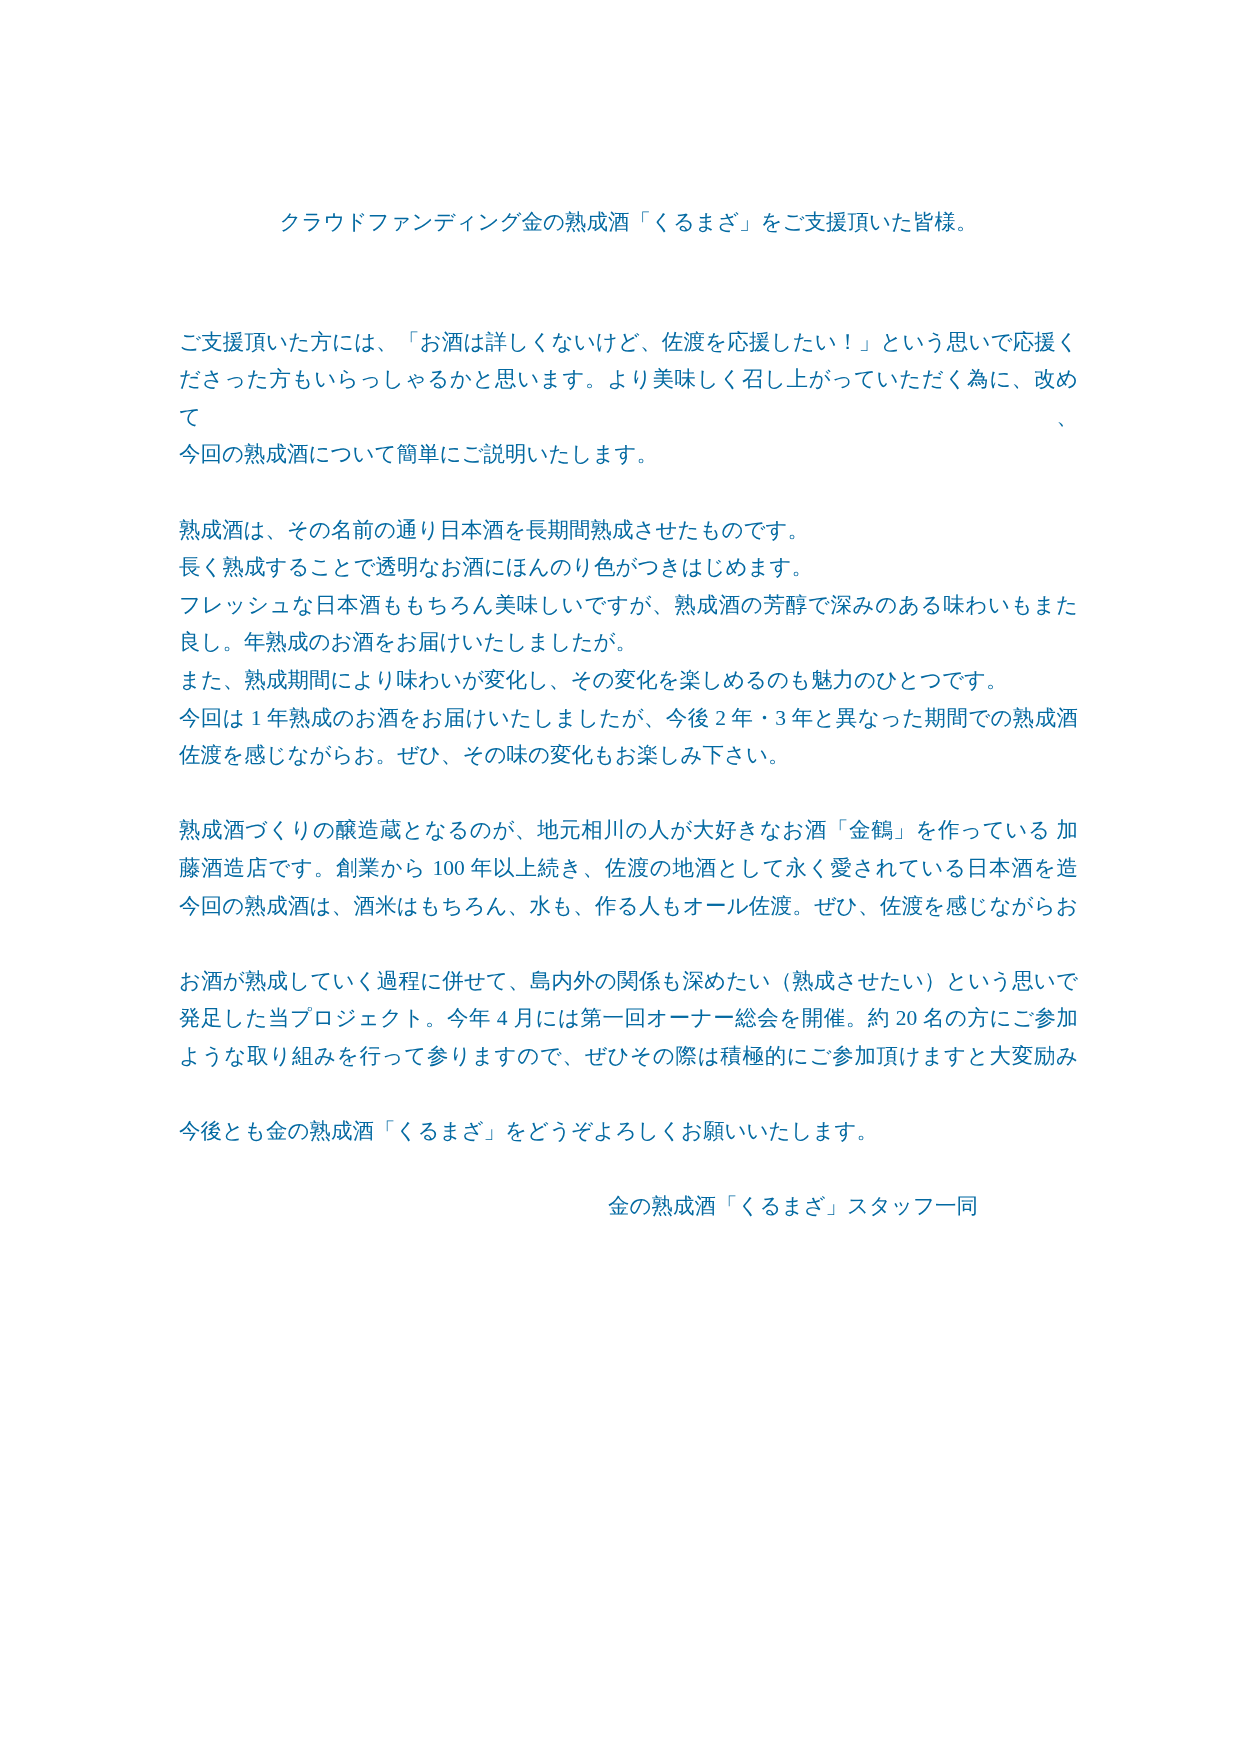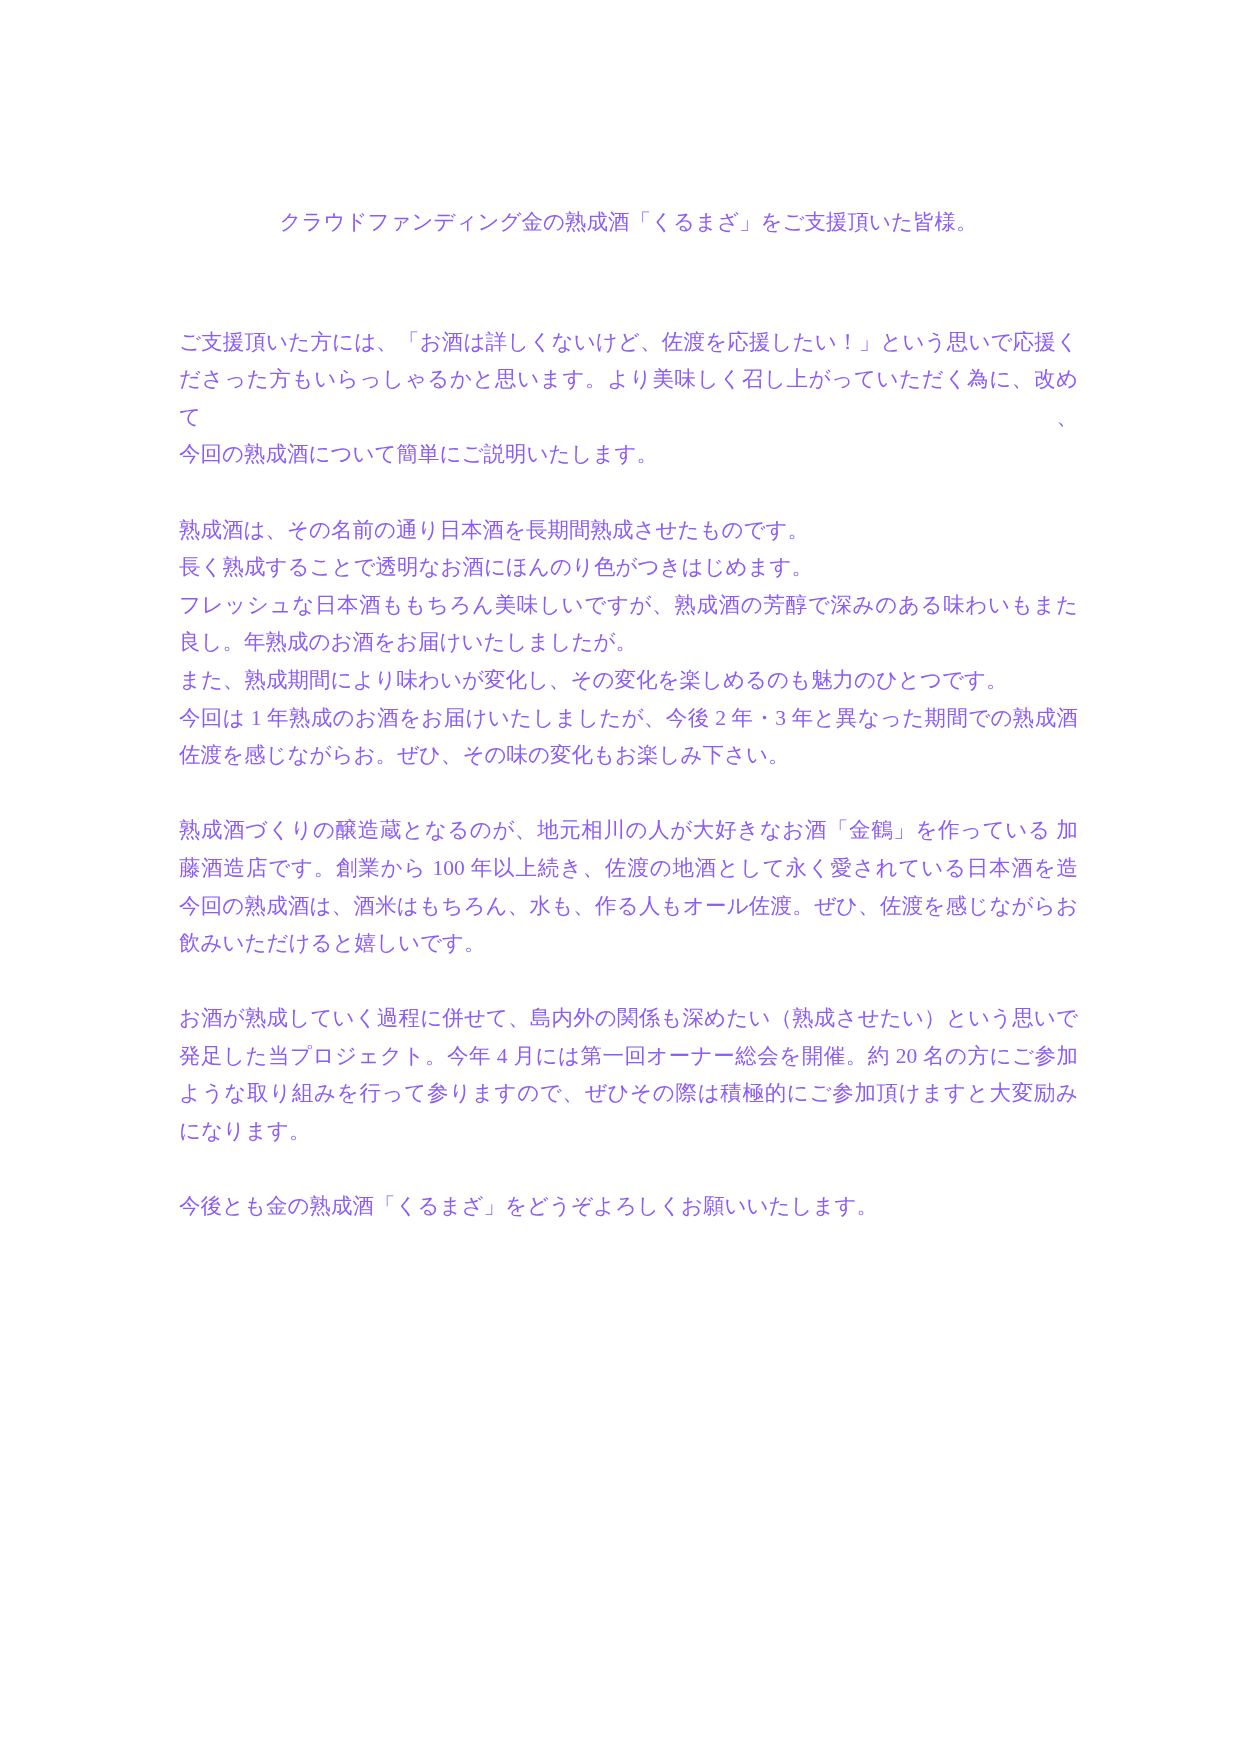--- a/index.html
+++ b/index.html
@@ -10,21 +10,21 @@
   .page {
     position: relative;
     width: 1241px;
     height: 1237px;
     background: #ffffff;
     box-sizing: border-box;
     padding: 204px 163px 0 179px;
     font-family: "Liberation Serif", "DejaVu Serif", serif;
     font-size: 21.5px;
     line-height: 37.6px;
-    color: #8b5cf6;
+    color: #0369a1;
     overflow: hidden;
   }
   .title {
     text-align: center;
     margin-bottom: 82px;
     white-space: nowrap;
   }
   .para {
     margin: 0 0 37.6px 0;
   }
@@ -63,28 +63,26 @@
     <div class="line">良し。年熟成のお酒をお届けいたしましたが。</div>
     <div class="line">また、熟成期間により味わいが変化し、その変化を楽しめるのも魅力のひとつです。</div>
     <div class="line fill">今回は 1 年熟成のお酒をお届けいたしましたが、今後 2 年・3 年と異なった期間での熟成酒</div>
     <div class="line">佐渡を感じながらお。ぜひ、その味の変化もお楽しみ下さい。</div>
   </div>
 
   <div class="para">
     <div class="line fill">熟成酒づくりの醸造蔵となるのが、地元相川の人が大好きなお酒「金鶴」を作っている 加</div>
     <div class="line fill">藤酒造店です。創業から 100 年以上続き、佐渡の地酒として永く愛されている日本酒を造</div>
     <div class="line fill">今回の熟成酒は、酒米はもちろん、水も、作る人もオール佐渡。ぜひ、佐渡を感じながらお</div>
-    <div class="line">飲みいただけると嬉しいです。</div>
   </div>
 
   <div class="para">
     <div class="line fill">お酒が熟成していく過程に併せて、島内外の関係も深めたい（熟成させたい）という思いで</div>
     <div class="line fill">発足した当プロジェクト。今年 4 月には第一回オーナー総会を開催。約 20 名の方にご参加</div>
     <div class="line fill">ような取り組みを行って参りますので、ぜひその際は積極的にご参加頂けますと大変励み</div>
-    <div class="line">になります。</div>
   </div>
 
   <div class="para">
     <div class="line">今後とも金の熟成酒「くるまざ」をどうぞよろしくお願いいたします。</div>
   </div>
 
   <div class="closing">金の熟成酒「くるまざ」スタッフ一同</div>
 
 </div>
 

